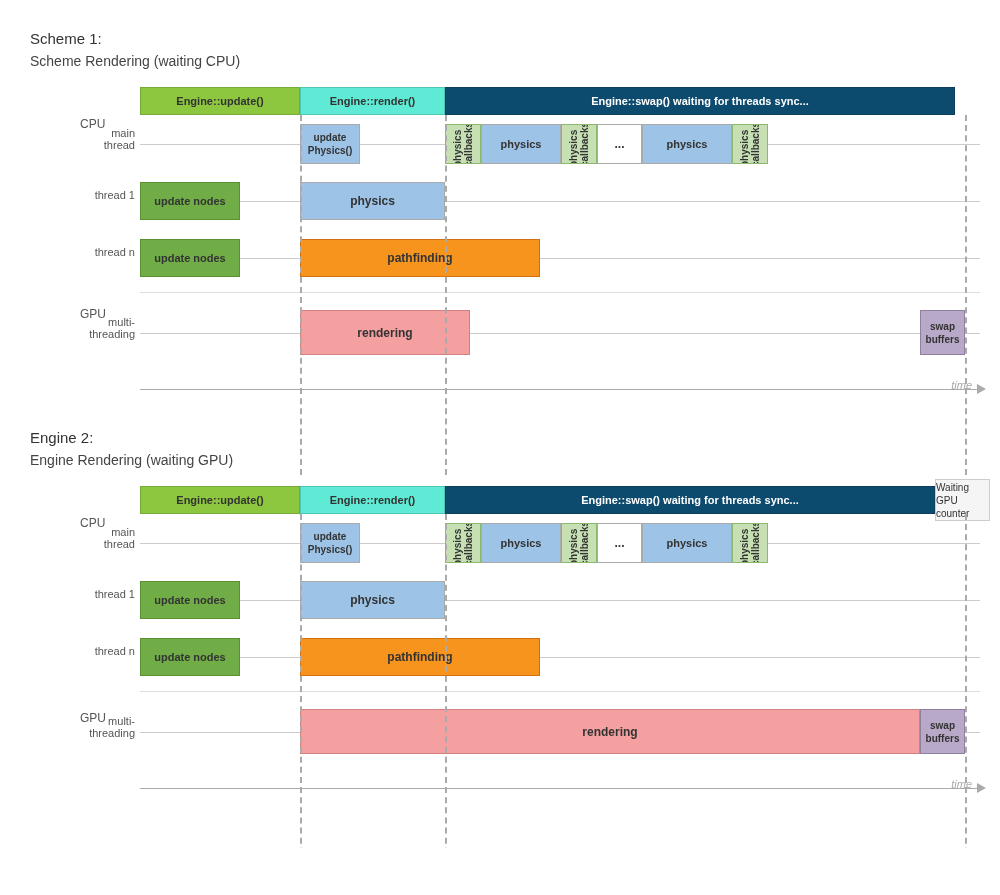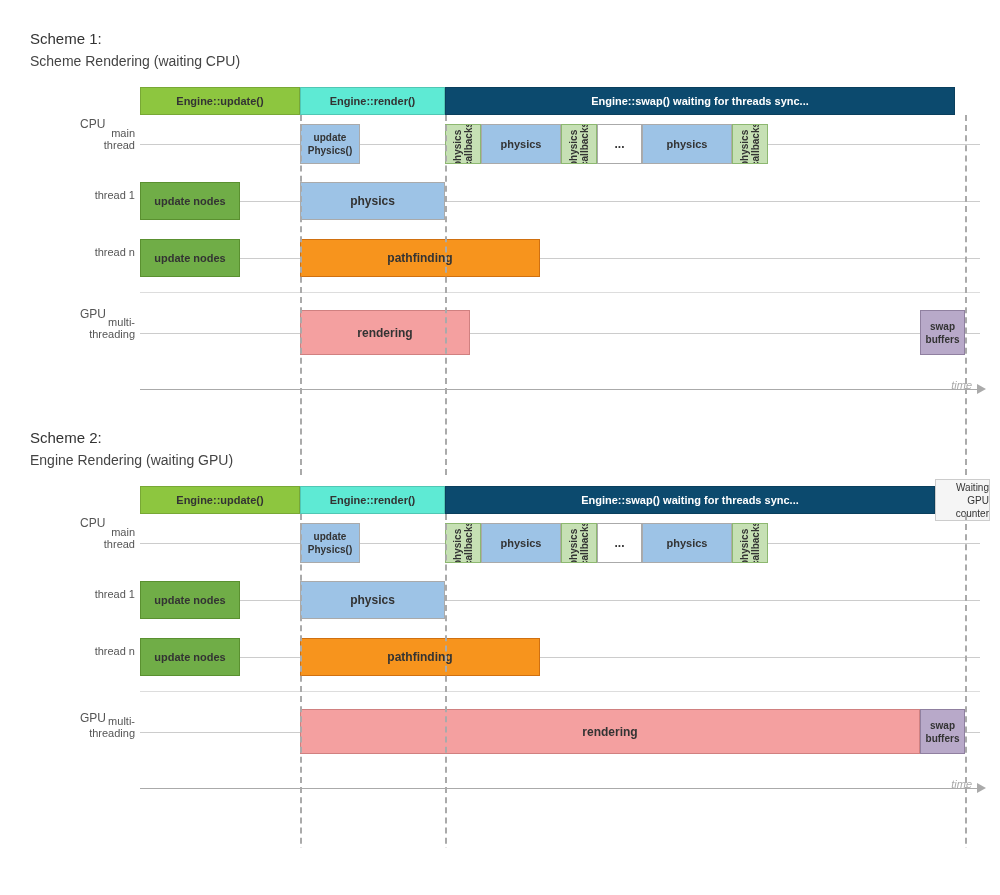--- a/index.html
+++ b/index.html
@@ -182,38 +182,38 @@
 
     <div style="position:relative; margin-top:15px; height:18px;">
       <div style="position:absolute; left:0; right:0; top:8px; height:1px; background:#aaa;"></div>
       <div style="position:absolute; right:-6px; top:3px; width:0; height:0; border-top:5px solid transparent; border-bottom:5px solid transparent; border-left:9px solid #aaa;"></div>
       <div style="position:absolute; right:8px; top:-2px; font-size:11px; color:#aaa; font-style:italic;">time</div>
     </div>
   </div>
 </div>
 
 <div class="scheme-block" style="margin-top:30px;">
-  <div class="scheme-title">Scheme 2:</div>
+  <div class="scheme-title">Engine 2:</div>
   <div class="scheme-subtitle">Engine Rendering (waiting GPU)</div>
 
   <div style="position:relative; margin-left:110px; width:840px;">
 
     <div style="position:relative; height:28px; margin-bottom:2px;">
       <div class="bar bar-green" style="left:0; width:160px; height:28px; font-size:11px;">
         <span>Engine::update()</span>
       </div>
       <div class="bar bar-orange-header" style="left:160px; width:145px; height:28px; font-size:11px;">
         <span>Engine::render()</span>
       </div>
       <div class="bar bar-blue-header" style="left:305px; width:490px; height:28px; font-size:11px;">
         <span>Engine::swap() waiting for threads sync...</span>
       </div>
 
       <div class="bar bar-white" style="left:795px; width:55px; height:42px; top:-7px; font-size:10px; text-align:center; line-height:1.3; background:#f5f5f5; border:1px solid #ccc;">
-        <span style="white-space:pre-line; font-size:10px; text-align:right; font-weight:normal;">Waiting GPU
+        <span style="white-space:pre-line; font-size:10px; text-align:left; font-weight:normal;">Waiting GPU
 counter</span>
       </div>
     </div>
 
     <div style="position:absolute; left:-60px; top:30px; font-size:12px; color:#555;">CPU</div>
 
     <div style="position:relative; height:55px; margin-bottom:2px;">
       <div style="position:absolute; left:-60px; top:10px; font-size:11px; color:#555; text-align:right; width:55px;">main<br>thread</div>
       <div style="position:absolute; top:27px; left:0; right:0; height:1px; background:#ccc;"></div>
 

